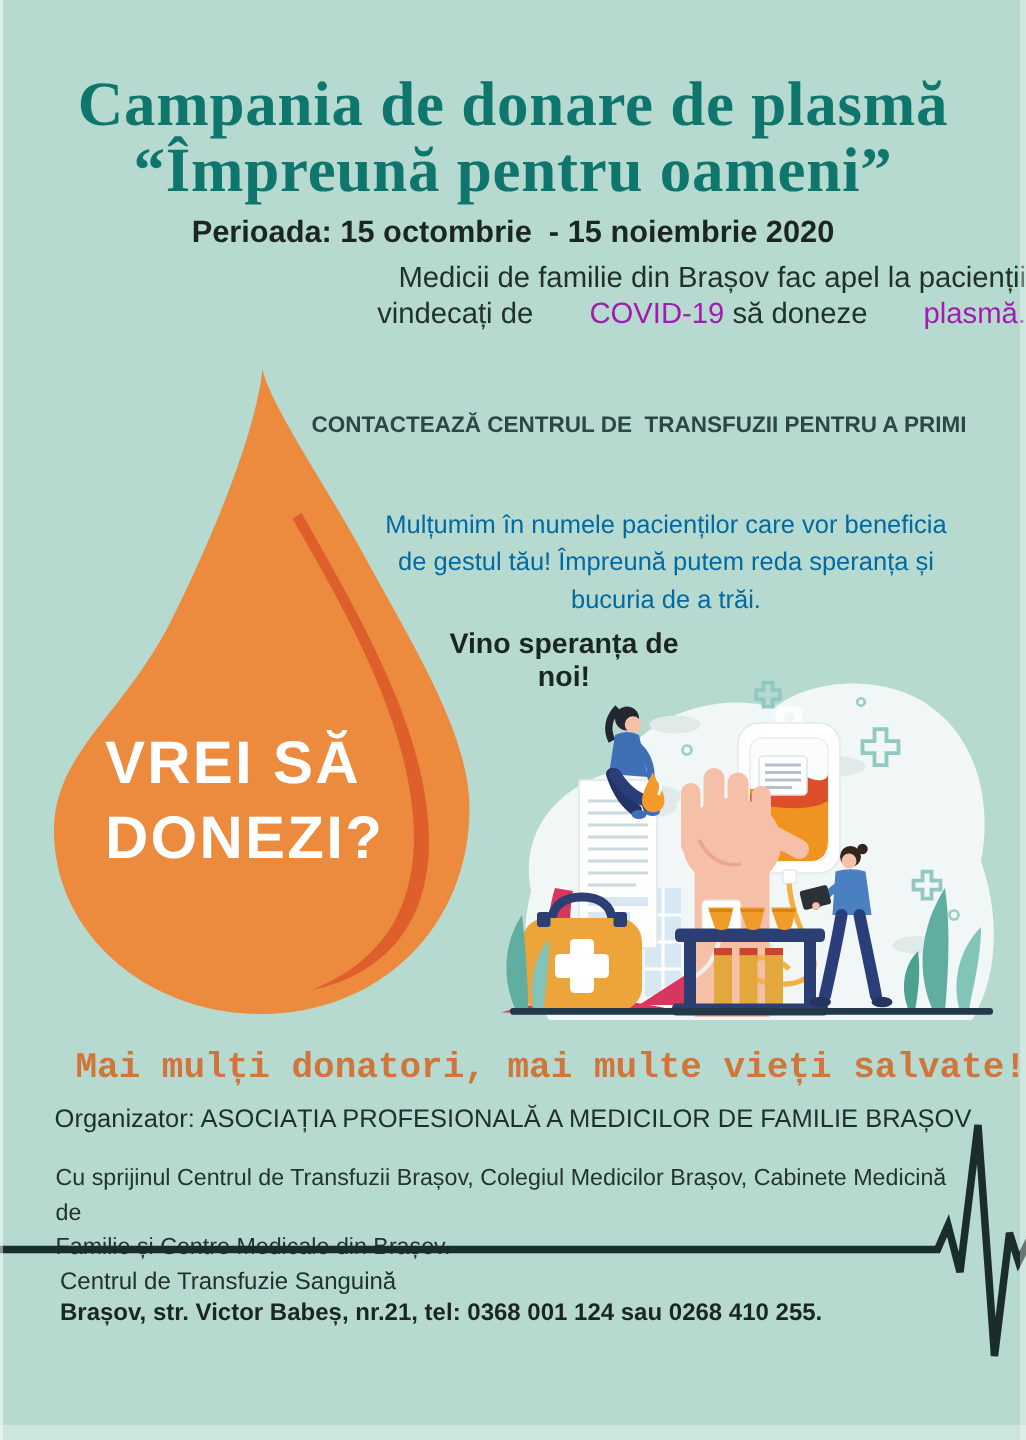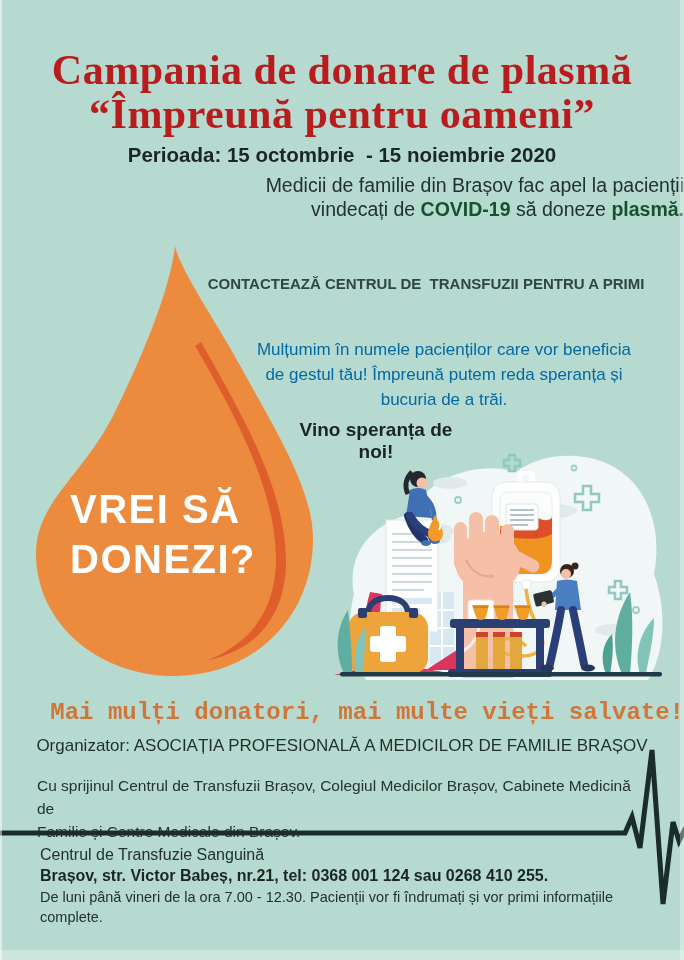--- a/index.html
+++ b/index.html
@@ -7,24 +7,24 @@
     position:relative;width:684px;height:960px;overflow:hidden;
     background:#b6dacf;
     font-family:"Liberation Sans","DejaVu Sans",sans-serif;
     -webkit-font-smoothing:antialiased;
   }
   .abs{position:absolute;}
   .ctr{left:0;width:684px;text-align:center;}
   .pre{white-space:pre;}
   
   .title{font-family:"Liberation Serif","DejaVu Serif",serif;font-weight:bold;
-         font-size:42px;line-height:44px;color:#b91c1c;letter-spacing:.5px;}
+         font-size:42px;line-height:44px;color:#0f766e;letter-spacing:.5px;}
   .period{font-weight:bold;font-size:20.5px;color:#1b2624;}
   .appeal{font-size:19.5px;line-height:24px;color:#22312e;}
-  .appeal b{font-weight:bold;color:#14532d;}
+  .appeal b{font-weight:normal;color:#a21caf;margin-left:32px;}
   .contact{font-weight:600;font-size:15px;line-height:23px;color:#2e4744;}
   .thanks{font-size:17px;line-height:25px;color:#0369a1;}
   .cta{font-weight:bold;font-size:19px;color:#1b2624;}
   .droptext{font-weight:800;font-size:40px;line-height:50px;color:#ffffff;letter-spacing:1.5px;}
   .slogan{font-family:Liberation Mono, monospace;font-weight:bold;
           font-size:24px;color:#d0763a;text-align:right;}
   .organizer{font-size:17px;font-weight:500;color:#1f2f2c;}
   .support{font-size:15.5px;line-height:23px;color:#243330;}
   .f1{font-size:16px;line-height:20px;color:#22302e;}
   .f2{font-size:16px;line-height:22px;font-weight:bold;color:#1b2624;}
@@ -218,19 +218,18 @@
     <div>Familie și Centre Medicale din Brașov.</div>
   </div>
 
   <svg class="abs edge" style="left:0;top:732px;" width="684" height="200" viewBox="0 0 684 200">
     <polyline points="0,101 625,101 632,85 640,116 652,18 663,172 673,90 679,109 686,95" fill="none" stroke="#1a2d2a" stroke-width="5"></polyline>
   </svg>
 
   <div class="abs" style="left:40px;top:845px;width:620px;">
     <div class="f1">Centrul de Transfuzie Sanguină</div>
     <div class="f2">Brașov, str. Victor Babeș, nr.21, tel: 0368 001 124 sau 0268 410 255.</div>
-    <div class="f3">De luni până vineri de la ora 7.00 - 12.30. Pacienții vor fi îndrumați și vor primi informațiile complete.</div>
   </div>
 
   <div class="abs edge" style="left:0;top:0;width:2px;height:100%;background:rgba(255,255,255,.5);"></div>
   <div class="abs edge" style="right:0;top:0;width:4px;height:100%;background:rgba(255,255,255,.35);"></div>
   <div class="abs edge" style="left:0;bottom:0;width:100%;height:10px;background:rgba(255,255,255,.3);"></div>
 </div>
 
 </body></html>

